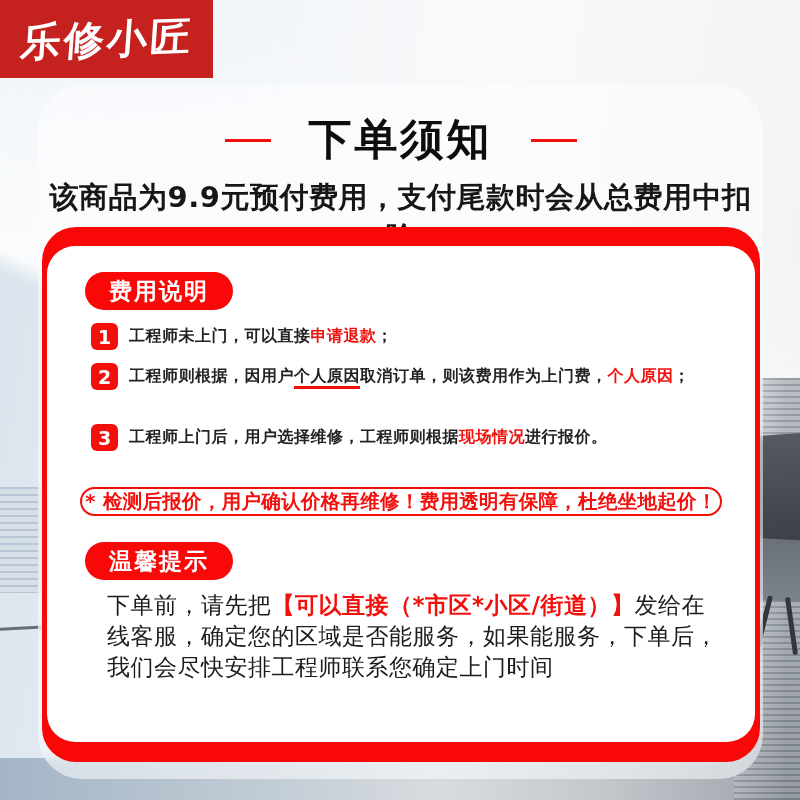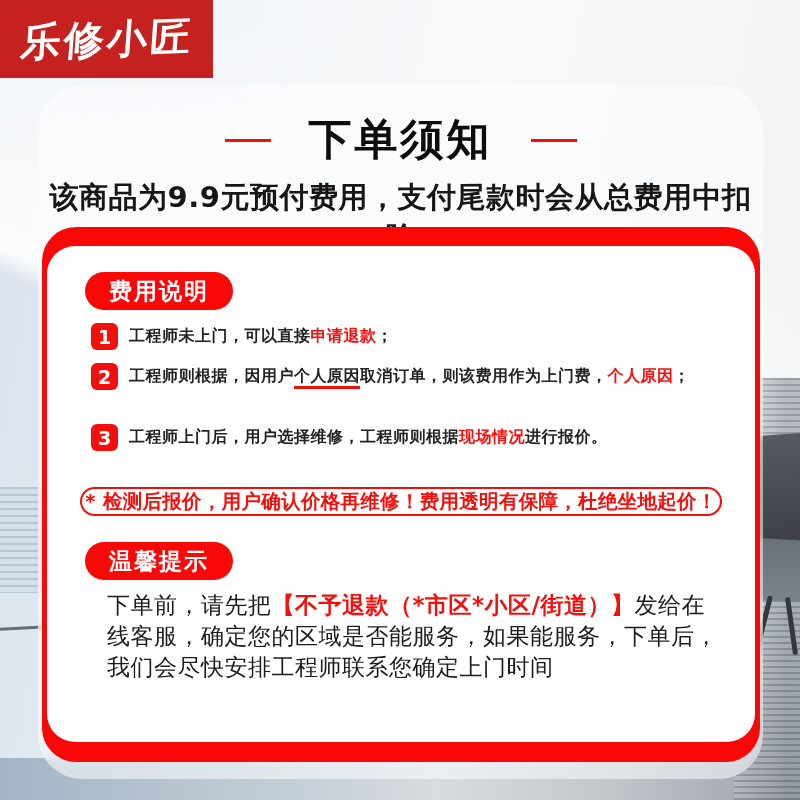--- a/index.html
+++ b/index.html
@@ -140,19 +140,19 @@
       </div>
 
       <div class="alert-pill">
         <span>* 检测后报价，用户确认价格再维修！费用透明有保障，杜绝坐地起价！</span>
       </div>
 
       <div class="badge badge-tips">
         <span>温馨提示</span>
       </div>
 
-      <p class="tip"><span>下单前，请先把</span><span class="red">【不予退款（*市区*小区/街道）】</span><span>发给在线客服，确定您的区域是否能服务，如果能服务，下单后，我们会尽快安排工程师联系您确定上门时间</span></p>
+      <p class="tip"><span>下单前，请先把</span><span class="red">【可以直接（*市区*小区/街道）】</span><span>发给在线客服，确定您的区域是否能服务，如果能服务，下单后，我们会尽快安排工程师联系您确定上门时间</span></p>
 
 
     </div>
   </div>
 
 </div>
 
 </body></html>

